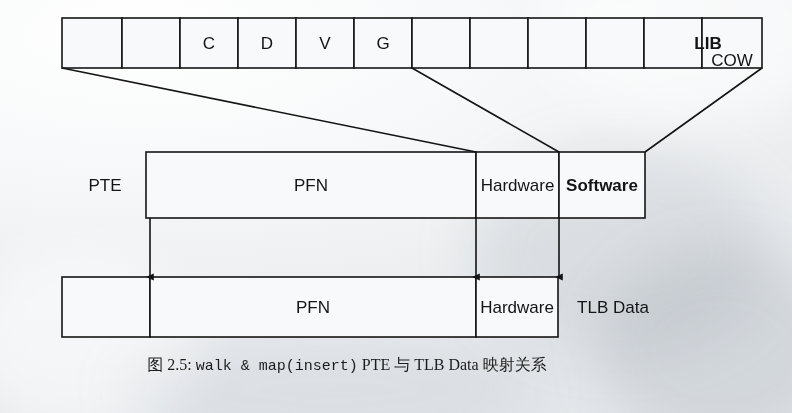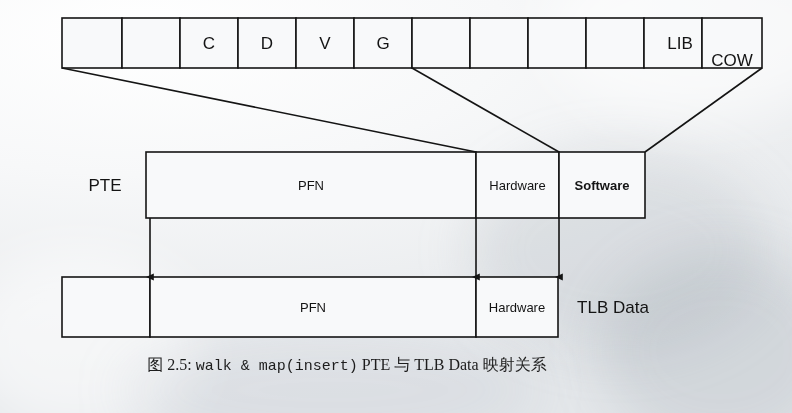--- a/index.html
+++ b/index.html
@@ -54,21 +54,21 @@
     color: #141414;
     line-height: 1;
     text-align: center;
   }
   .bitcell-label {
     font-size: 17px;
     text-align: center;
     transform: translate(-50%, -50%);
   }
   .field-label {
-    font-size: 13px;
+    font-size: 17px;
     text-align: center;
     transform: translate(-50%, -50%);
   }
   .side-label {
     font-size: 17px;
     transform: translate(-50%, -50%);
   }
 
   #caption {
     position: absolute;
@@ -137,21 +137,21 @@
         <line x1="476" y1="218" x2="476" y2="277" stroke="#141414" stroke-width="1.6" marker-end="url(#arrowhead)"></line>
         <line x1="559" y1="218" x2="559" y2="277" stroke="#141414" stroke-width="1.6" marker-end="url(#arrowhead)"></line>
       </g>
   </svg>
 
   <div id="label-layer">
       <div class="lbl bitcell-label" style="left: 209px; top: 43px;">C</div>
       <div class="lbl bitcell-label" style="left: 267px; top: 43px;">D</div>
       <div class="lbl bitcell-label" style="left: 325px; top: 43px;">V</div>
       <div class="lbl bitcell-label" style="left: 383px; top: 43px;">G</div>
-      <div class="lbl bitcell-label" style="left: 680px; top: 43px;">LIB</div>
+      <div class="lbl bitcell-label" style="left: 708px; top: 43px; font-weight: bold;">LIB</div>
       <div class="lbl bitcell-label" style="left: 732px; top: 60px;">COW</div>
       <div class="lbl field-label" style="left: 311px; top: 185px;">PFN</div>
       <div class="lbl field-label" style="left: 517.5px; top: 185px;">Hardware</div>
       <div class="lbl field-label" style="left: 602px; top: 185px; font-weight: bold;">Software</div>
       <div class="lbl side-label" style="left: 105px; top: 185px;">PTE</div>
       <div class="lbl field-label" style="left: 313px; top: 307px;">PFN</div>
       <div class="lbl field-label" style="left: 517px; top: 307px;">Hardware</div>
       <div class="lbl side-label" style="left: 613px; top: 307px;">TLB Data</div>
     </div>
 

